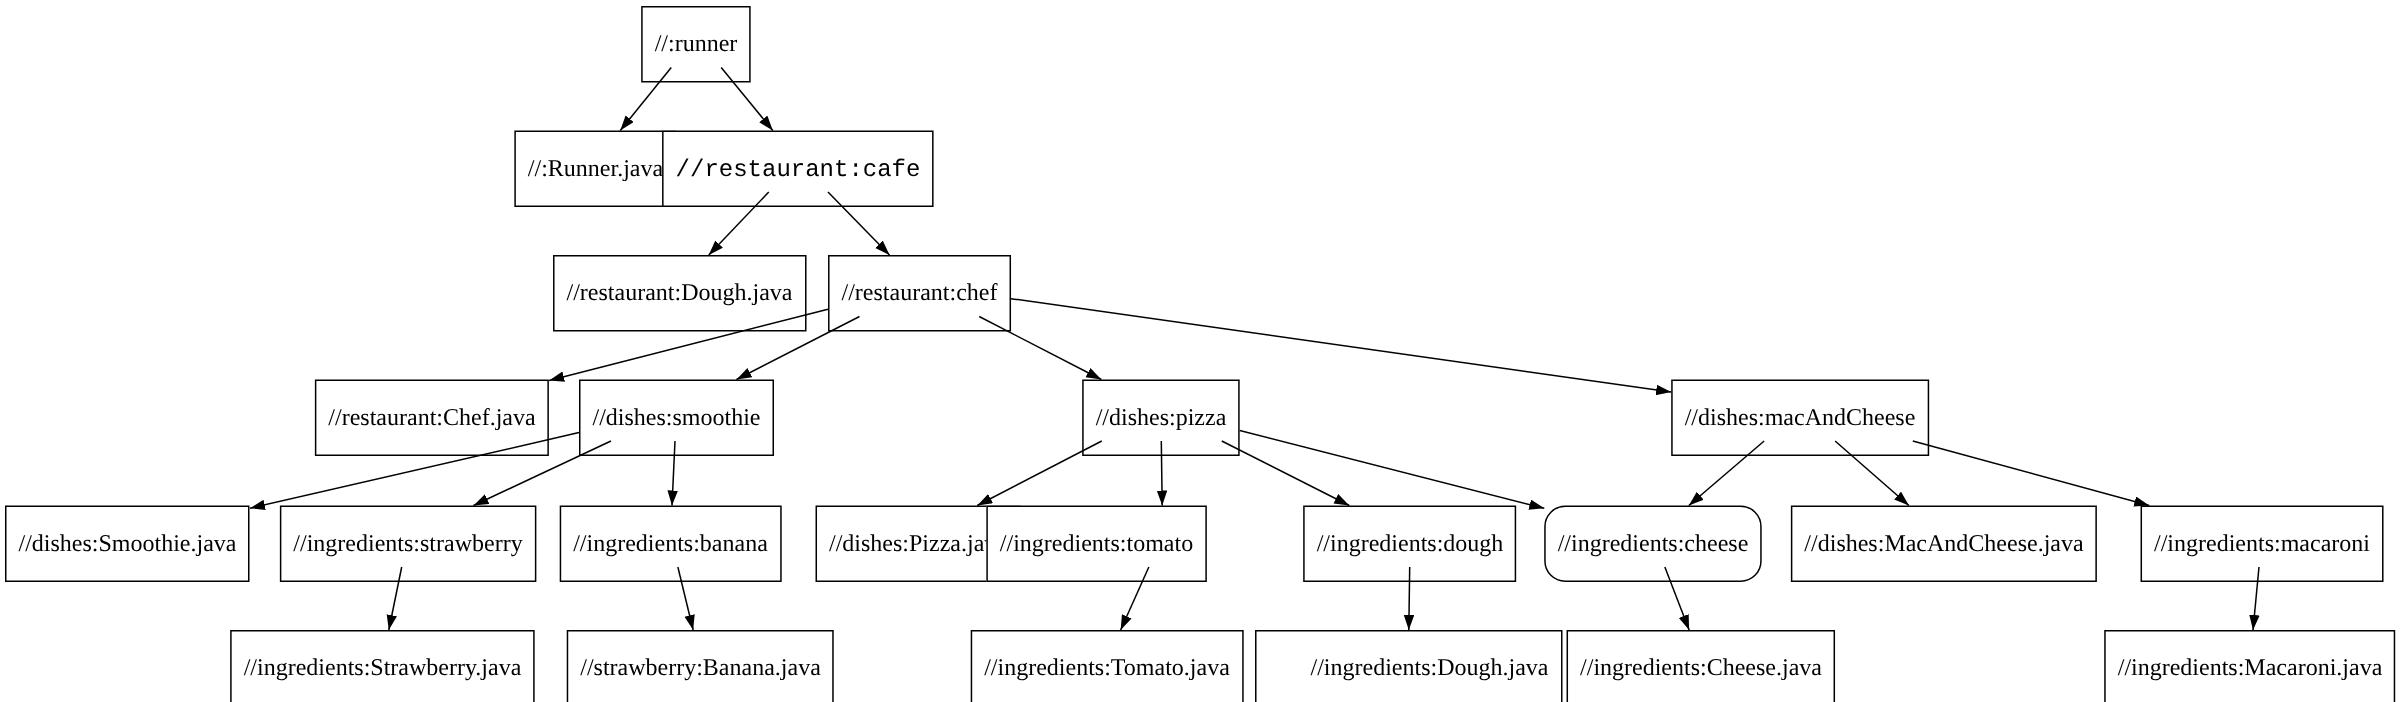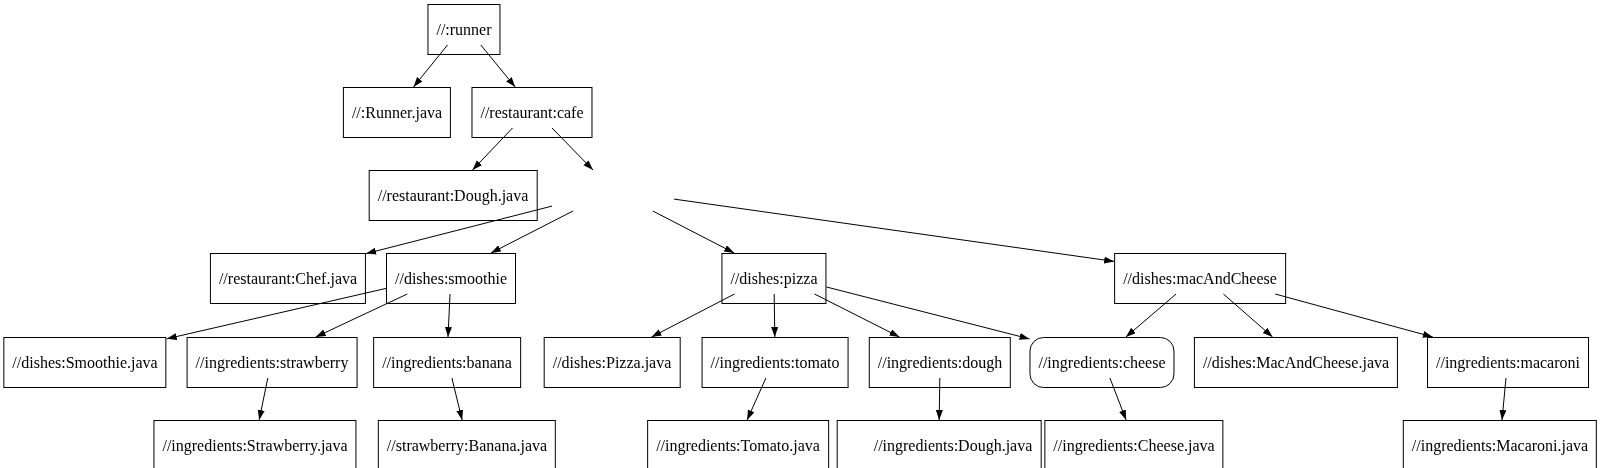--- a/index.html
+++ b/index.html
@@ -70,31 +70,32 @@
       <line x1="1176.1" y1="294.0" x2="1125.9" y2="337.0" stroke="#000000" stroke-width="1" marker-end="url(#arrowhead)"></line>
       <line x1="1223.4" y1="294.0" x2="1272.6" y2="337.0" stroke="#000000" stroke-width="1" marker-end="url(#arrowhead)"></line>
       <line x1="1275.2" y1="294.0" x2="1432.8" y2="337.0" stroke="#000000" stroke-width="1" marker-end="url(#arrowhead)"></line>
       <line x1="765.9" y1="378.0" x2="747.1" y2="420.0" stroke="#000000" stroke-width="1" marker-end="url(#arrowhead)"></line>
       <line x1="939.8" y1="378.0" x2="939.2" y2="420.0" stroke="#000000" stroke-width="1" marker-end="url(#arrowhead)"></line>
       <line x1="1109.9" y1="378.0" x2="1126.1" y2="420.0" stroke="#000000" stroke-width="1" marker-end="url(#arrowhead)"></line>
       <line x1="1506.0" y1="378.0" x2="1502.0" y2="420.0" stroke="#000000" stroke-width="1" marker-end="url(#arrowhead)"></line>
     </svg>
 <div class="node" style="left: 464px; top: 4px;">//:runner</div>
     <div class="node" style="left: 397px; top: 87px;">//:Runner.java</div>
-    <div class="node" style="left: 532px; top: 87px;">//restaurant:cafe</div>
+    <div class="node" style="left: 532px; top: 87px; font-family: Liberation Mono, monospace;">//restaurant:cafe</div>
     <div class="node" style="left: 453px; top: 170px;">//restaurant:Dough.java</div>
+    <div class="node" style="left: 613px; top: 170px;">//restaurant:chef</div>
     <div class="node" style="left: 288px; top: 253px;">//restaurant:Chef.java</div>
     <div class="node" style="left: 451px; top: 253px;">//dishes:smoothie</div>
     <div class="node" style="left: 774px; top: 253px;">//dishes:pizza</div>
     <div class="node" style="left: 1200px; top: 253px;">//dishes:macAndCheese</div>
     <div class="node" style="left: 85px; top: 337px;">//dishes:Smoothie.java</div>
     <div class="node" style="left: 272px; top: 337px;">//ingredients:strawberry</div>
     <div class="node" style="left: 447px; top: 337px;">//ingredients:banana</div>
     <div class="node" style="left: 612px; top: 337px;">//dishes:Pizza.java</div>
-    <div class="node" style="left: 775px; top: 337px;">//ingredients:tomato</div>
+    <div class="node" style="left: 731px; top: 337px;">//ingredients:tomato</div>
     <div class="node" style="left: 940px; top: 337px;">//ingredients:dough</div>
     <div class="node" style="left: 1102px; top: 337px; border-radius: 14px;">//ingredients:cheese</div>
     <div class="node" style="left: 1296px; top: 337px;">//dishes:MacAndCheese.java</div>
     <div class="node" style="left: 1508px; top: 337px;">//ingredients:macaroni</div>
     <div class="node" style="left: 255px; top: 420px;">//ingredients:Strawberry.java</div>
     <div class="node" style="left: 467px; top: 420px;">//strawberry:Banana.java</div>
     <div class="node" style="left: 738px; top: 420px;">//ingredients:Tomato.java</div>
     <div class="node" style="left: 939px; top: 420px; padding-left: 36px;">//ingredients:Dough.java</div>
     <div class="node" style="left: 1134px; top: 420px;">//ingredients:Cheese.java</div>
     <div class="node" style="left: 1500px; top: 420px;">//ingredients:Macaroni.java</div>

